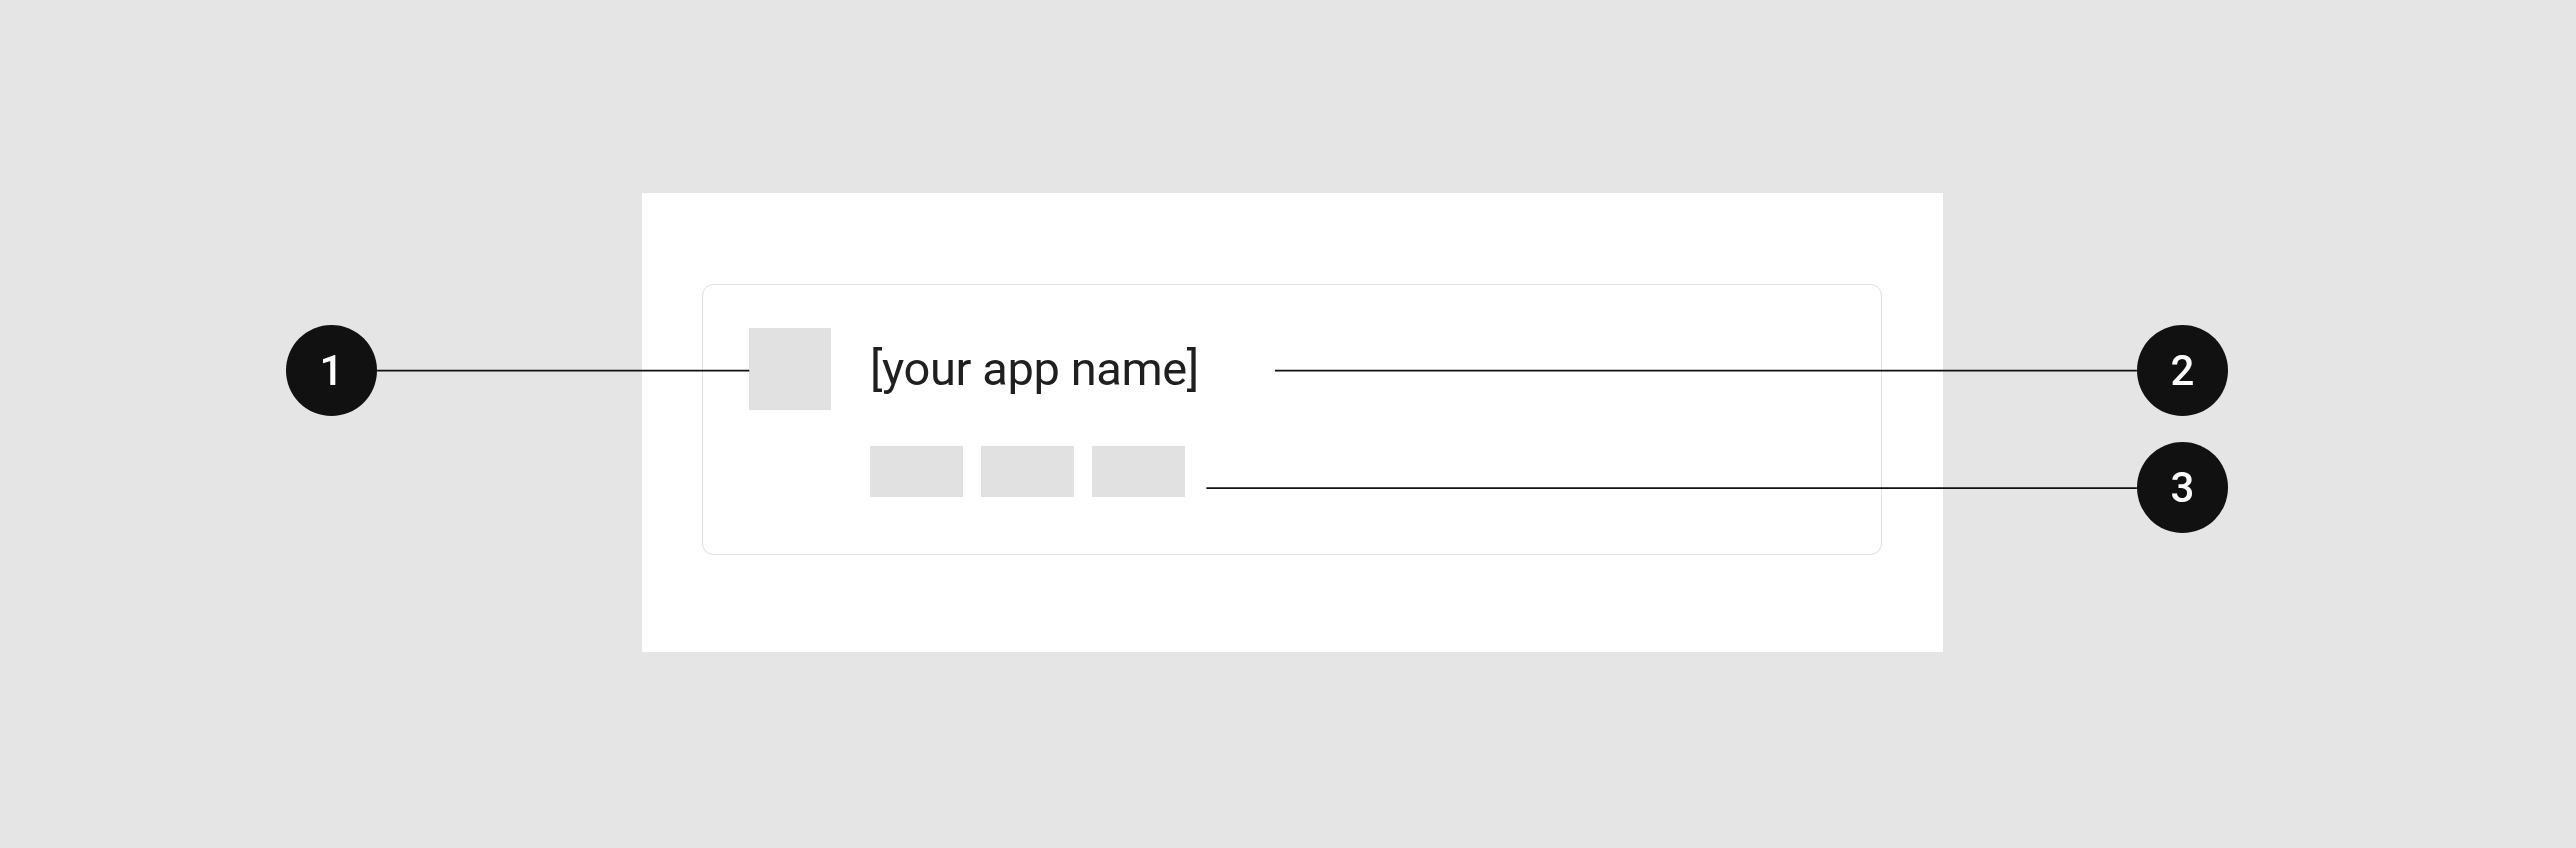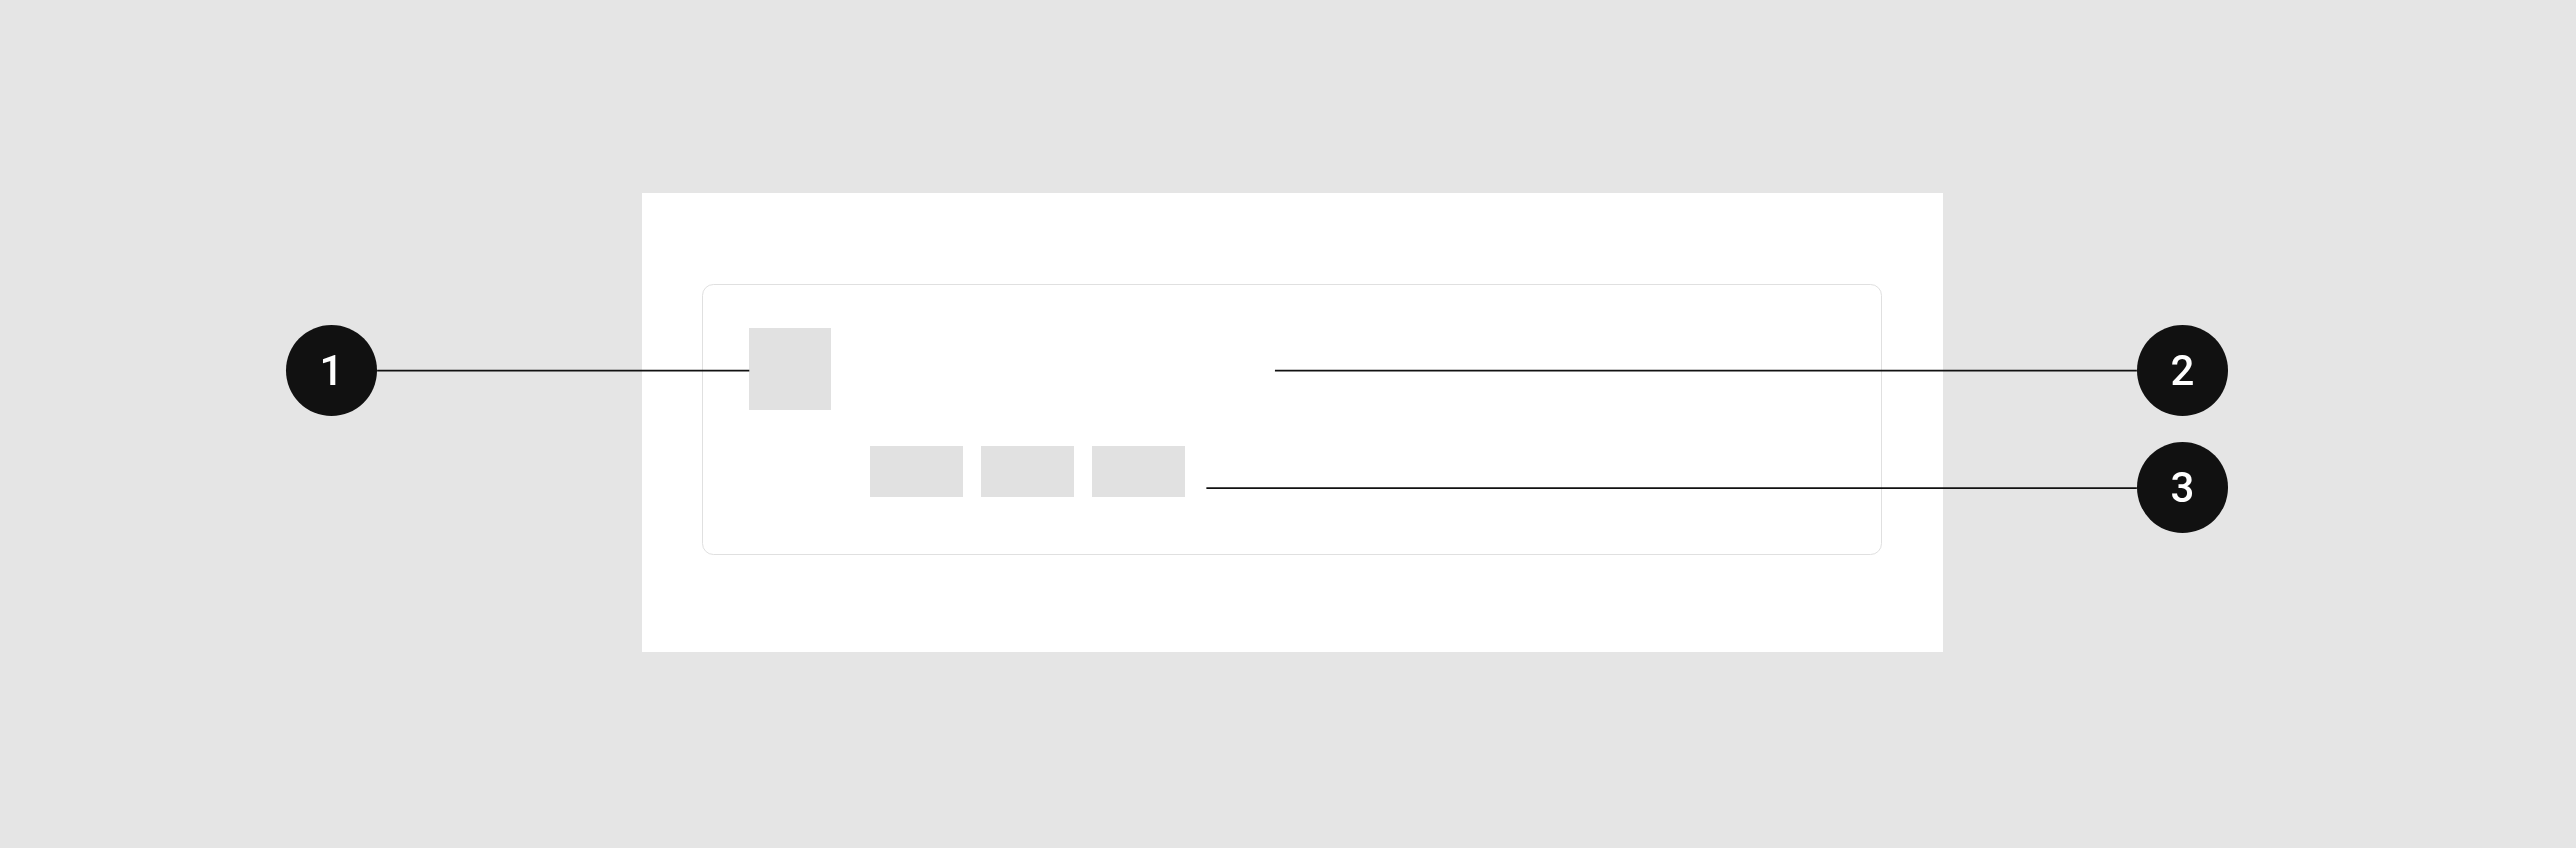--- a/index.html
+++ b/index.html
@@ -114,20 +114,21 @@
 <body>
 
 <div class="canvas">
 
   <div class="outer-card"></div>
 
   <div class="inner-card"></div>
 
   <div class="app-icon"></div>
 
+  <div class="app-name">[your app name]</div>
 
   <div class="block b1"></div>
   <div class="block b2"></div>
   <div class="block b3"></div>
 
   <svg class="lines" viewBox="0 0 3156 1040" width="2576" height="849">
 
     <line x1="462" y1="454" x2="918" y2="454"></line>
 
     <line x1="1562" y1="454" x2="2618" y2="454"></line>

